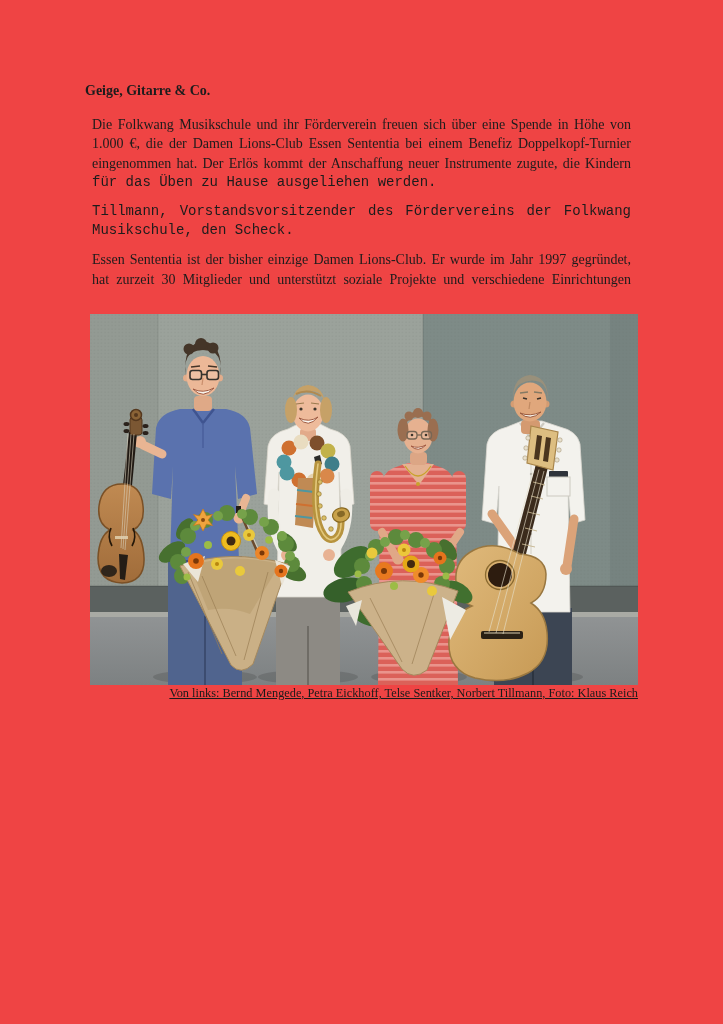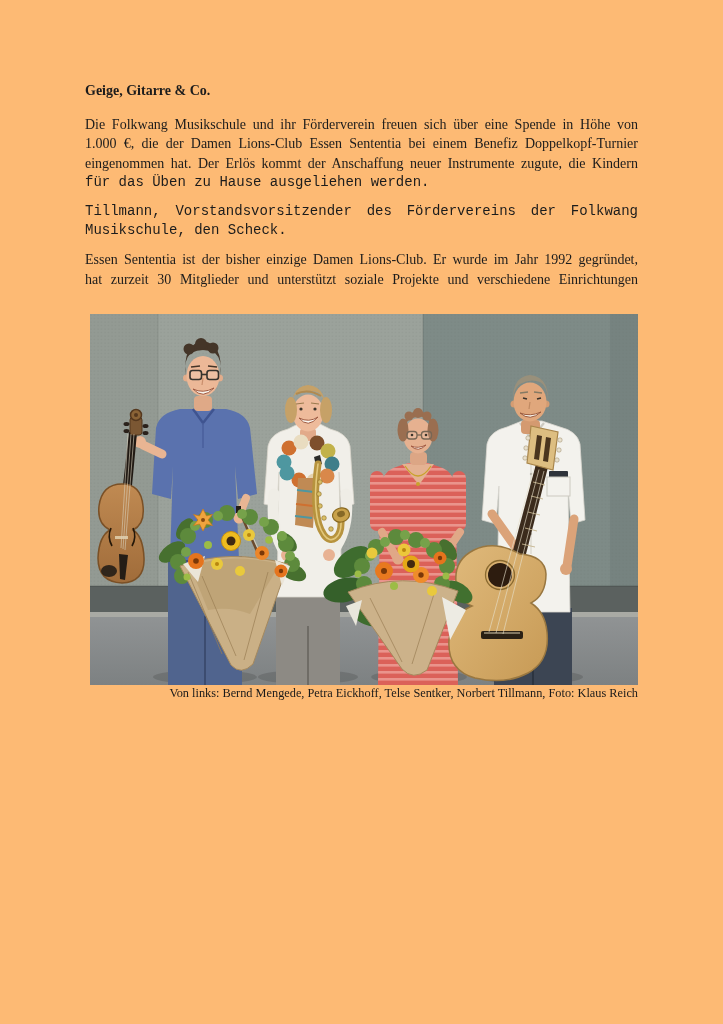--- a/index.html
+++ b/index.html
@@ -1,50 +1,50 @@
 <!DOCTYPE html>
 <html lang="de"><head>
 <meta charset="utf-8">
 <style>
   html,body{margin:0;padding:0;background:#ffffff;}
   .page{
-    position:relative;width:723px;height:1024px;background:#fdba74;
+    position:relative;width:723px;height:1024px;background:#ef4444;
     font-family:"Liberation Serif",serif;color:#1c1c1c;overflow:hidden;
   }
   .textblock{position:absolute;left:85px;top:81px;width:553px;}
   .kicker,.headline{font-size:14px;font-weight:bold;line-height:19.2px;}
-  .par{font-size:14px;line-height:19.2px;margin:0;}
+  .par{font-size:14px;line-height:19.2px;margin:7px;}
   .par-first{margin-top:15px;}
   .par-next{margin-top:10px;}
   .tline{text-align:justify;text-align-last:justify;}
   .tline-last{text-align-last:left;font-family:Liberation Mono, monospace;}
   .photo-wrap{margin-top:25px;margin-left:5px;width:548px;height:371px;}
   .photo-wrap svg{display:block;width:548px;height:371px;}
   .caption{width:548px;margin-left:5px;margin-top:1px;text-align:right;
-           font-size:12.3px;line-height:15px;color:#1a1a1a;}
+           font-size:12.3px;line-height:15px;color:#1a1a1a;text-decoration:underline;}
 </style>
 </head>
 <body>
 
 <div class="page">
   <div class="textblock">
 
     <div class="kicker">Geige, Gitarre &amp; Co.</div>
 
     <div class="par par-first">
         <div class="tline">Die Folkwang Musikschule und ihr Förderverein freuen sich über eine Spende in Höhe von</div>
         <div class="tline">1.000 €, die der Damen Lions-Club Essen Sententia bei einem Benefiz Doppelkopf-Turnier</div>
         <div class="tline">eingenommen hat. Der Erlös kommt der Anschaffung neuer Instrumente zugute, die Kindern</div>
         <div class="tline tline-last">für das Üben zu Hause ausgeliehen werden.</div>
       </div>
     <div class="par par-next">
         <div class="tline tline-last">Tillmann, Vorstandsvorsitzender des Fördervereins der Folkwang Musikschule, den Scheck.</div>
       </div>
     <div class="par par-next">
-        <div class="tline">Essen Sententia ist der bisher einzige Damen Lions-Club. Er wurde im Jahr 1992 gegründet,</div>
+        <div class="tline">Essen Sententia ist der bisher einzige Damen Lions-Club. Er wurde im Jahr 1997 gegründet,</div>
         <div class="tline">hat zurzeit 30 Mitglieder und unterstützt soziale Projekte und verschiedene Einrichtungen</div>
       </div>
 
     <div class="photo-wrap">
       <svg viewBox="0 0 548 371" xmlns="http://www.w3.org/2000/svg">
         <defs>
           <pattern id="dots" width="3.5" height="3.5" patternUnits="userSpaceOnUse">
             <circle cx="1" cy="1" r="0.55" fill="#5e645e" opacity="0.25"></circle>
           </pattern>
           <pattern id="coral" width="10" height="7" patternUnits="userSpaceOnUse">

